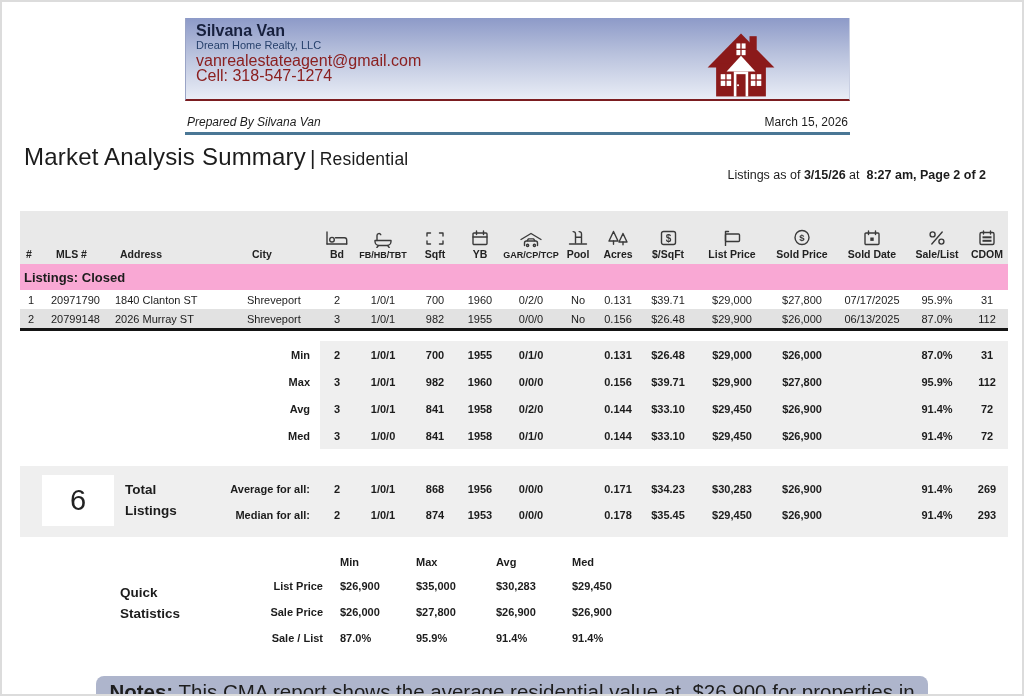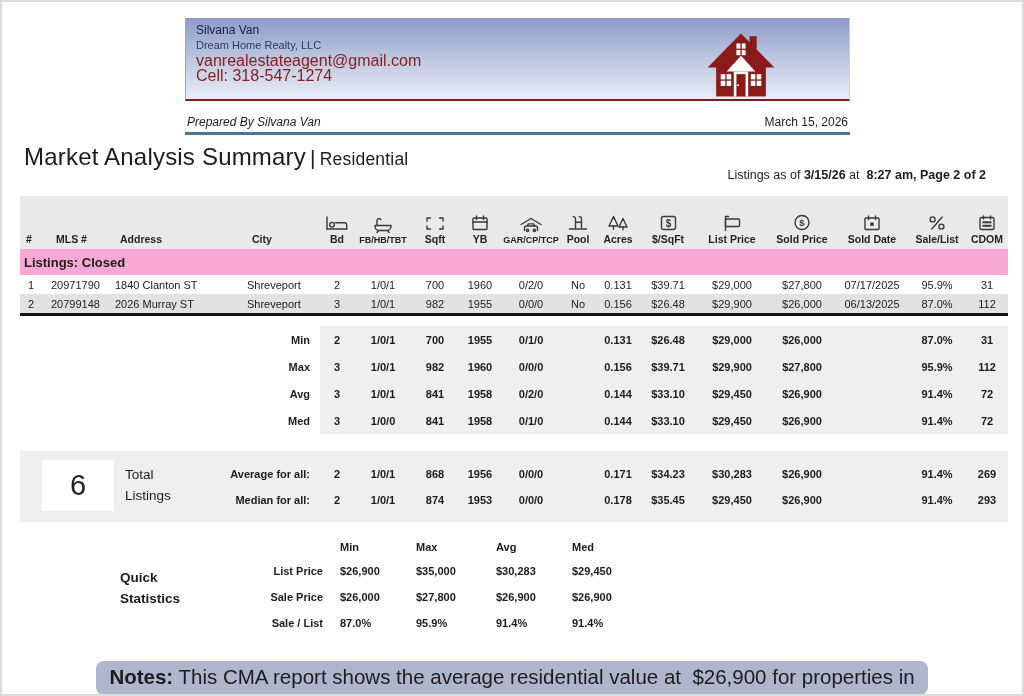--- a/index.html
+++ b/index.html
@@ -8,32 +8,32 @@
     font-family:"Liberation Sans","DejaVu Sans",sans-serif;color:#1c1c1c;
     box-sizing:border-box;border:2px solid #dcdcdc;position:relative;
   }
   
   .banner{
     margin:16px 0 0 183px;width:663px;height:81px;position:relative;
     background:linear-gradient(180deg,#8d9ac8 0%,#b9c2dd 45%,#e9edf6 100%);
     border-bottom:2px solid #7b1d20;border-left:1px solid #9aa4c6;border-right:1px solid #c9cfe2;
   }
   .agent-info{padding:5px 0 0 10px;line-height:15px;}
-  .agent-name{font-weight:normal;font-size:12px;color:#17203d;}
+  .agent-name{font-weight:bold;font-size:16px;color:#17203d;}
   .agent-company{font-size:11px;color:#26406b;}
   .agent-email,.agent-phone{font-size:16px;color:#8b2020;}
   .house{position:absolute;right:72px;bottom:-1px;}
   
   .prepared-row{
     margin-left:183px;width:665px;display:flex;justify-content:space-between;align-items:flex-end;
     font-size:12px;padding:14px 2px 3px 2px;border-bottom:3px solid #4a7795;box-sizing:border-box;
   }
   .prepared-by{font-style:italic;}
   
-  .title-row{margin:8px 36px 0 22px;display:flex;justify-content:space-between;align-items:baseline;}
+  .title-row{margin:8px 36px 15px 22px;display:flex;justify-content:space-between;align-items:baseline;}
   .report-title{font-size:24px;letter-spacing:.2px;}
   .report-title .sep{font-size:21px;font-weight:300;margin:0 4px;}
   .report-title .sub{font-size:17.5px;}
   .as-of{font-size:12.5px;white-space:pre-wrap;}
   .as-of b{font-weight:bold;}
   
   table{border-collapse:collapse;table-layout:fixed;}
   .grid{margin-left:18px;width:988px;font-size:11px;}
   .grid td,.grid th{overflow:hidden;white-space:nowrap;}
   thead th{background:#e9e9e9;height:49px;vertical-align:bottom;padding:0 0 4px 0;font-size:10.5px;color:#222;}
@@ -51,21 +51,21 @@
   
   table.summary{margin-top:10px;}
   .summary td{height:25px;font-weight:bold;text-align:center;background:#efefef;}
   .summary td.row-label{background:#ffffff;text-align:right;padding-right:10px;}
   
   .totals-wrap{margin:17px 0 0 18px;width:988px;background:#efefef;position:relative;padding:10px 0 9px 0;box-sizing:border-box;}
   .totals-wrap table{width:988px;font-size:11px;}
   .totals-wrap td{height:24px;font-weight:bold;text-align:center;white-space:nowrap;overflow:hidden;}
   .totals-wrap td.row-label{text-align:right;padding-right:10px;}
   .count-box{position:absolute;left:22px;top:9px;width:72px;height:51px;background:#ffffff;display:flex;align-items:center;justify-content:center;font-size:29px;color:#222;}
-  .totals-label{position:absolute;left:105px;top:13px;font-weight:normal;font-size:13.5px;line-height:21px;}
+  .totals-label{position:absolute;left:105px;top:13px;font-weight:bold;font-size:13.5px;line-height:21px;}
   
   .quick-wrap{margin:14px 0 0 18px;position:relative;width:720px;}
   .quick-wrap table{width:720px;font-size:11px;}
   .quick-wrap td{height:24px;font-weight:bold;white-space:nowrap;}
   .quick-wrap tr.qs-head td{height:20px;}
   .quick-wrap td:first-child{text-align:right;padding-right:9px;}
   .quick-wrap td:not(:first-child){text-align:left;padding-left:8px;}
   .quick-label{position:absolute;left:100px;top:31px;font-weight:bold;font-size:13.5px;line-height:21px;}
   
   .notes{margin-top:25px;text-align:center;font-size:20.5px;line-height:29.5px;color:#1d1d1d;}

